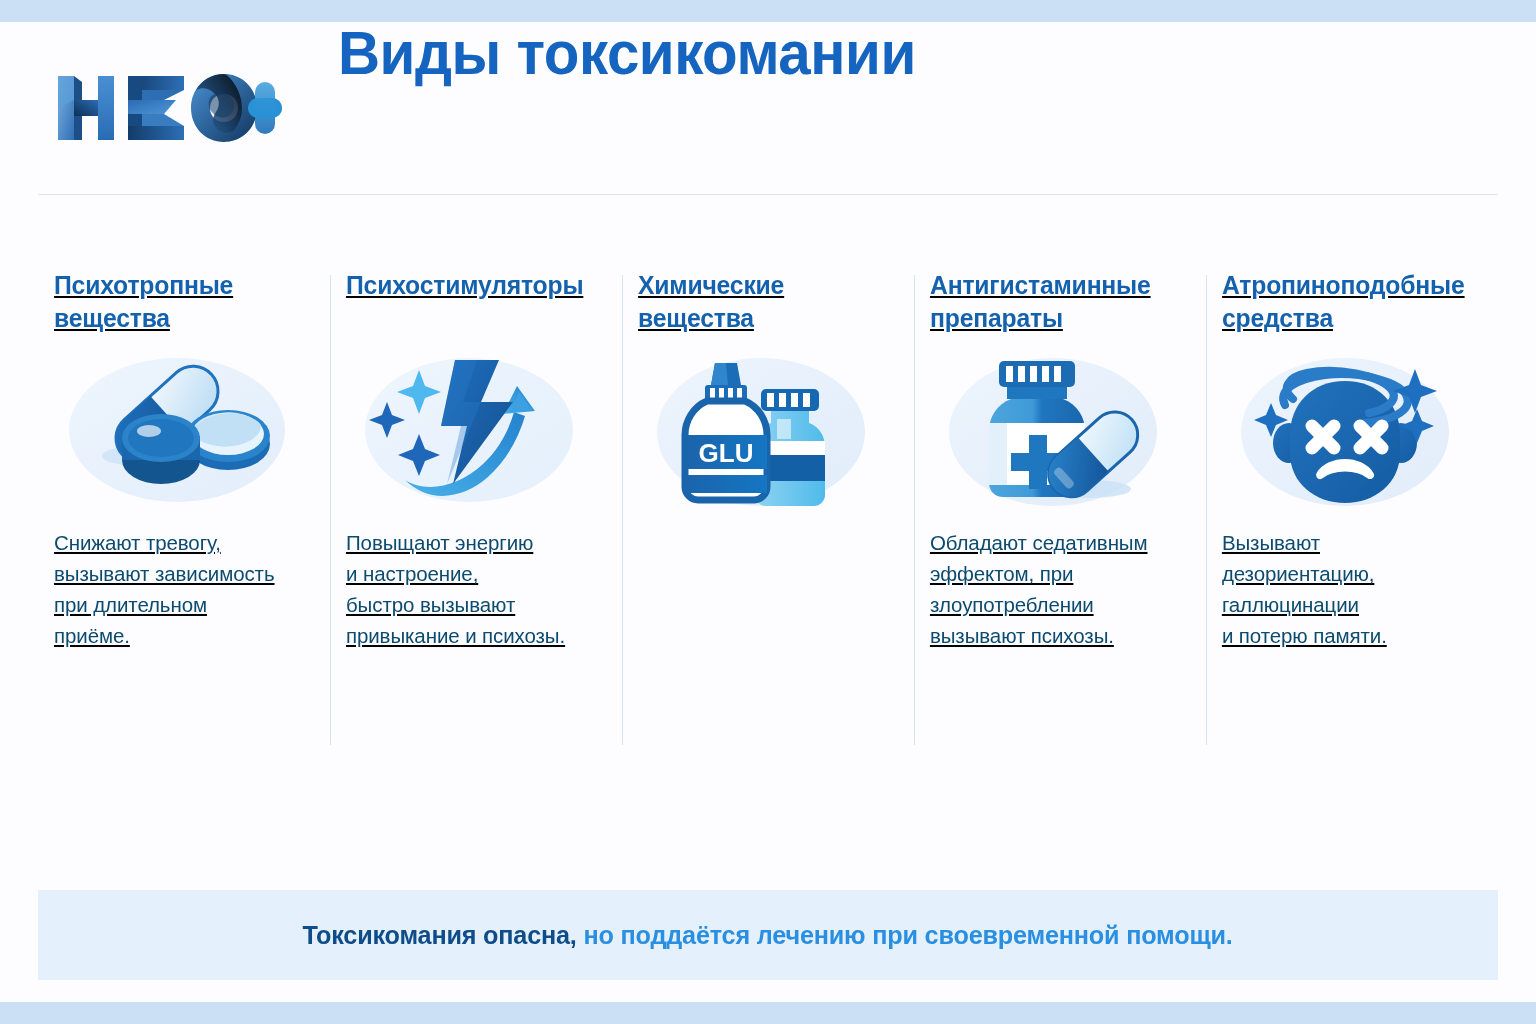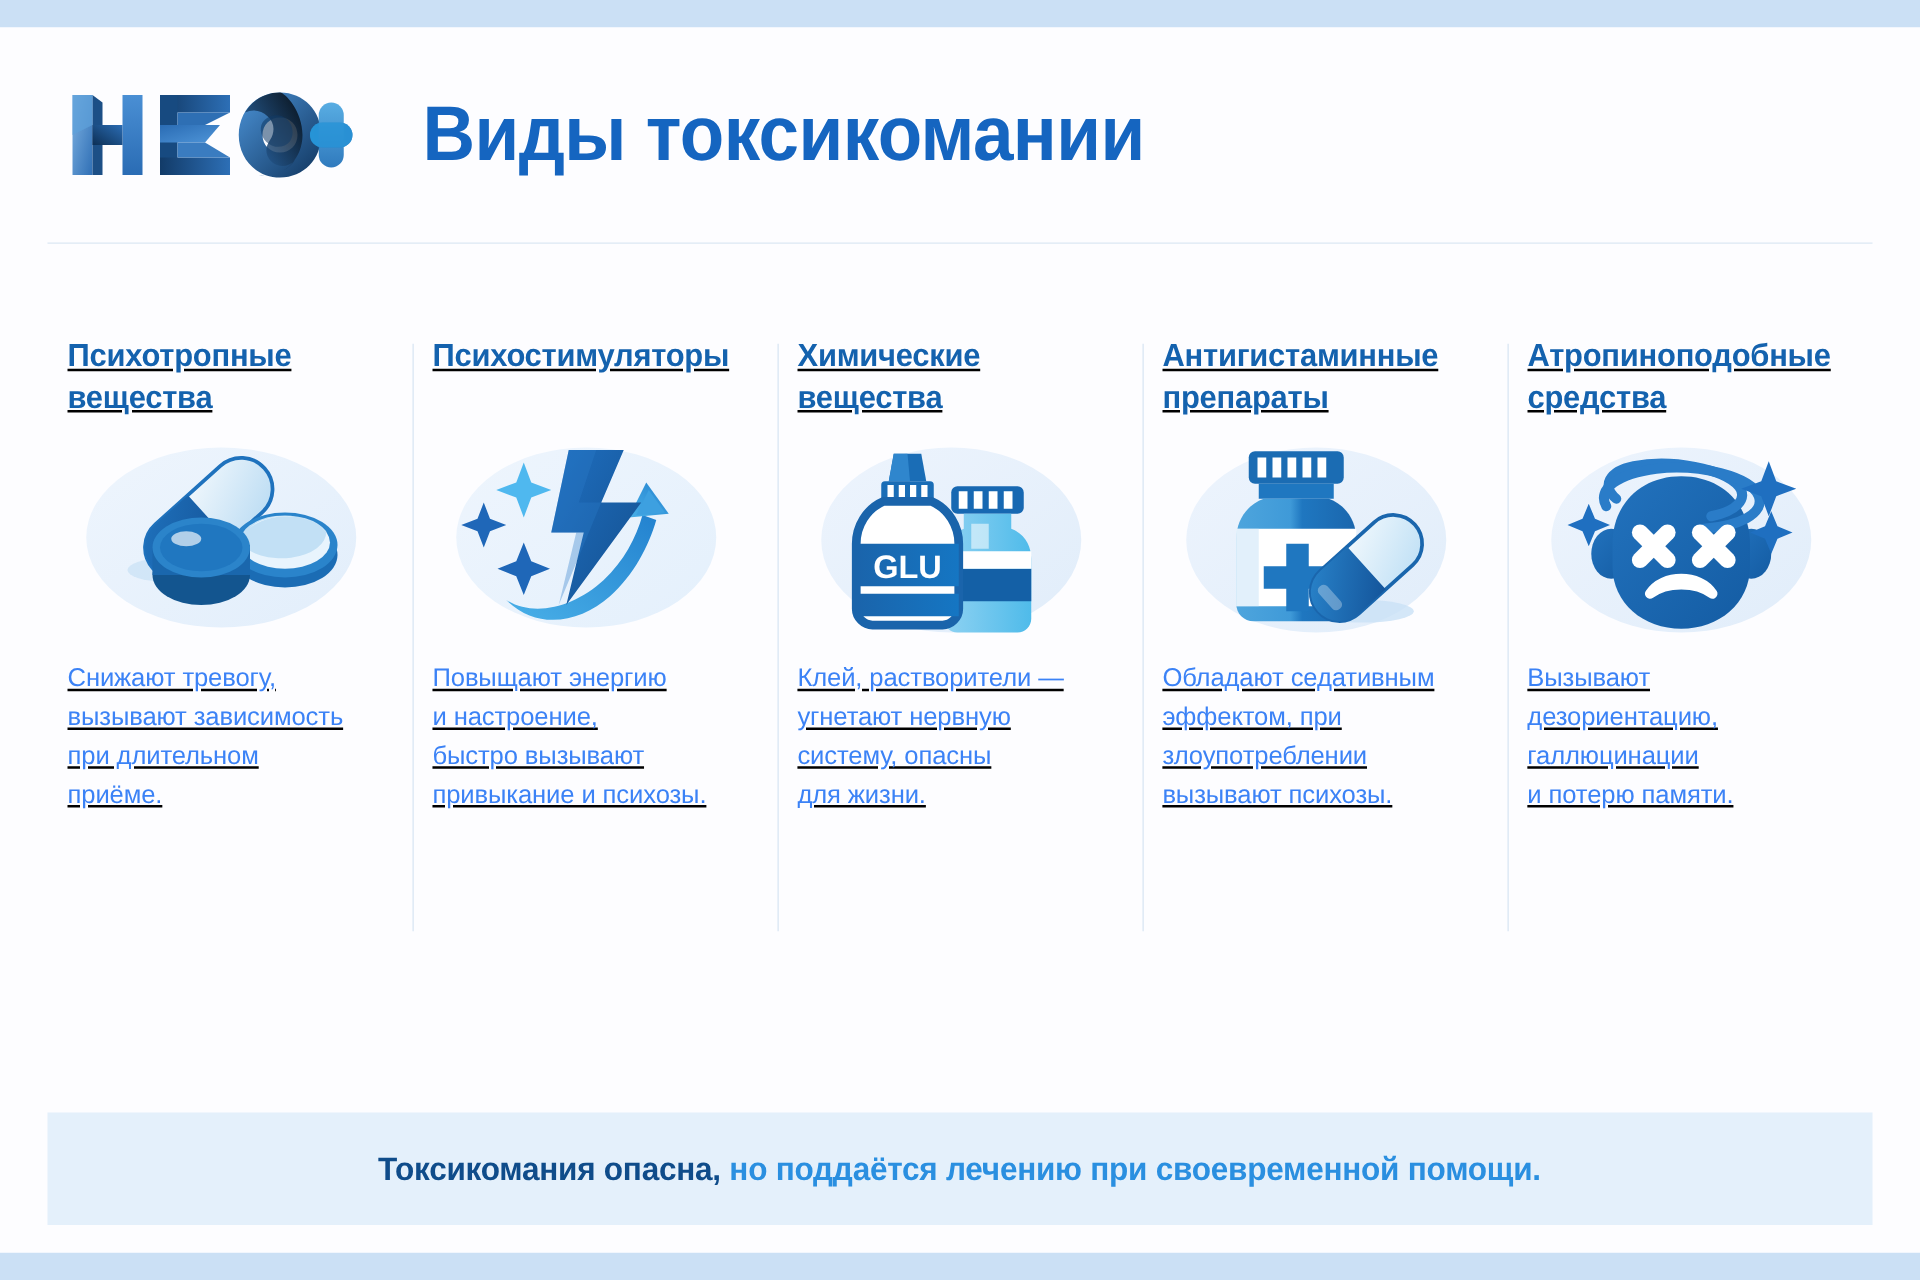--- a/index.html
+++ b/index.html
@@ -41,21 +41,20 @@
     box-sizing: border-box;
     display: flex;
     flex-direction: column;
   }
 
   
   .header {
     height: 172px;
     flex: none;
     display: flex;
-    align-items: center;
     gap: 0;
   }
   .logo {
     width: 300px;
     flex: none;
     display: flex;
     align-items: center;
     padding-left: 14px;
     box-sizing: border-box;
   }
@@ -116,21 +115,21 @@
     height: 190px;
     display: flex;
     align-items: center;
     justify-content: center;
     padding-left: 2px;
   }
   .icon-wrap svg { display: block; }
   .col-body {
     font-size: 20.5px;
     line-height: 1.52;
-    color: #3b82f6;
+    color: #0c4a6e;
     white-space: pre-line;
     letter-spacing: -0.1px;
   }
 
   
   .footer-zone {
     flex: none;
     padding: 0 0 22px 0;
   }
   .footer-banner {
@@ -366,24 +365,20 @@
               <rect x="70" y="41" width="5" height="11" fill="#ffffff"></rect>
               <rect x="79" y="41" width="5" height="11" fill="#ffffff"></rect>
               <rect x="88" y="41" width="5" height="11" fill="#ffffff"></rect>
               <path d="M58 54h38c14 6 22 20 22 34v52c0 7-6 13-13 13H49c-7 0-13-6-13-13V88c0-14 8-28 22-34z" fill="#ffffff" stroke="#1a64ab" stroke-width="7" stroke-linejoin="round"></path>
               <rect x="36" y="88" width="82" height="34" fill="url(#glueB)"></rect>
               <rect x="36" y="128" width="82" height="18" fill="url(#glueB)"></rect>
               <text x="77" y="115" font-family="'Liberation Sans',sans-serif" font-size="26" font-weight="700" fill="#ffffff" text-anchor="middle">GLU</text>
             </g>
           </svg>
         </div>
-        <div class="col-body">Клей, растворители —
-угнетают нервную
-систему, опасны
-для жизни.</div>
       </div>
 
       <div class="col">
         <div class="col-title">Антигистаминные препараты</div>
         <div class="icon-wrap">
           <svg width="230" height="170" viewBox="0 0 230 170">
             <defs>
               <linearGradient id="c5bg" x1="0" y1="0" x2="1" y2="1">
                 <stop offset="0" stop-color="#edf4fd"></stop>
                   <stop offset="1" stop-color="#e1edfa"></stop>

